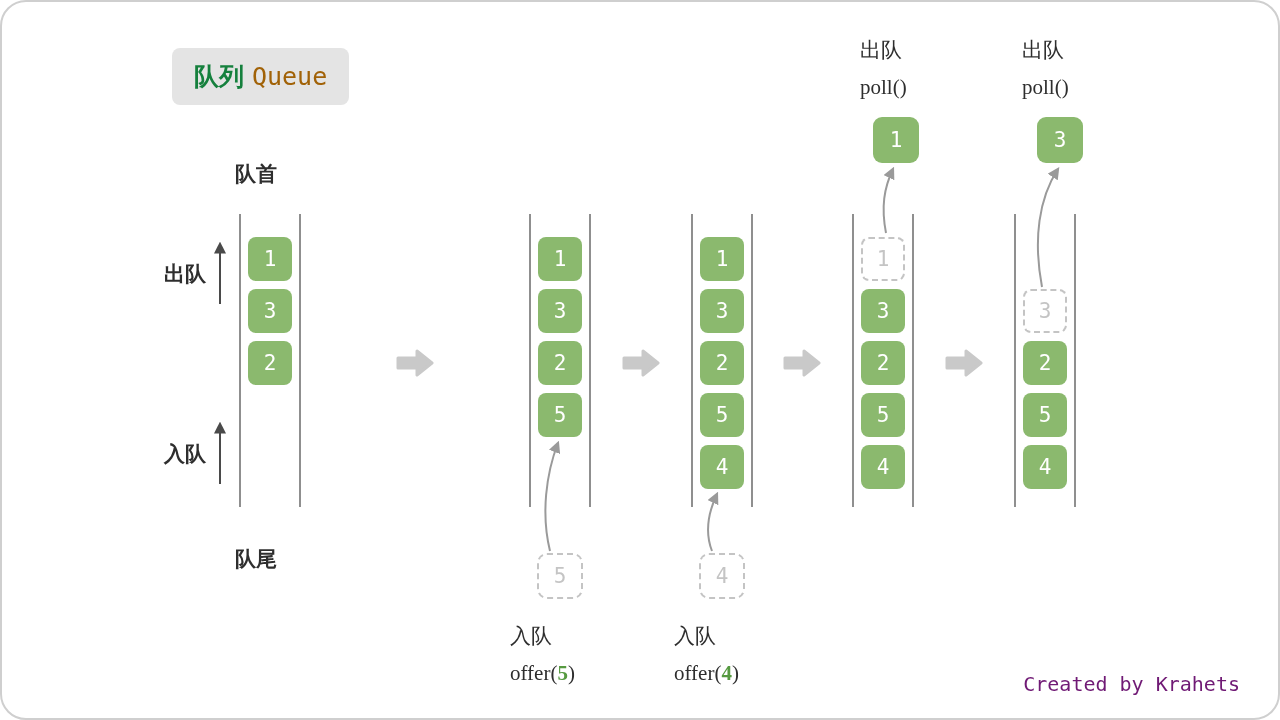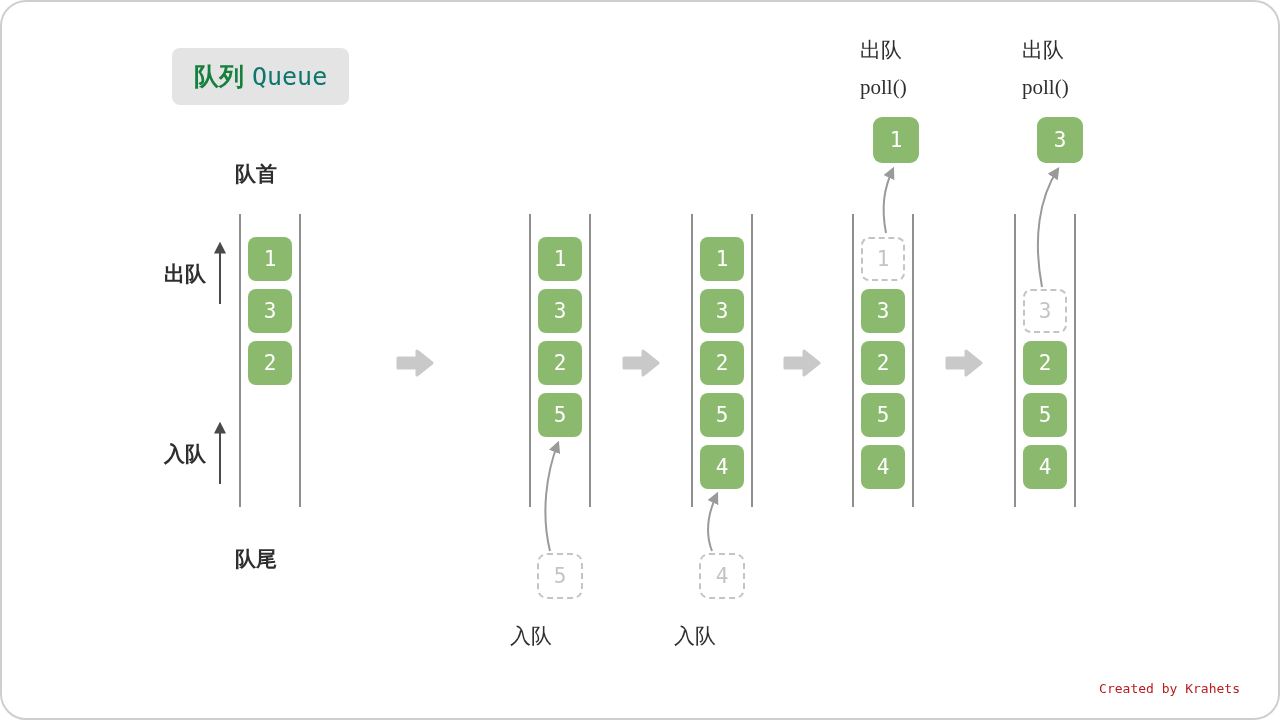--- a/index.html
+++ b/index.html
@@ -8,21 +8,21 @@
     background:#ffffff; border:2px solid #cfcfcf; border-radius:26px;
     overflow:hidden; font-family:"DejaVu Sans", sans-serif;
   }
   .overlay { position:absolute; left:0; top:0; pointer-events:none; z-index:6; }
 
   .badge {
     position:absolute; left:170px; top:46px; background:#e4e4e4;
     border-radius:8px; padding:12px 22px; font-size:25px; z-index:2; white-space:nowrap;
   }
   .badge .zh { font-weight:bold; color:#15803d; }
-  .badge .en { font-family:"DejaVu Sans Mono", monospace; color:#0f766e; }
+  .badge .en { font-family:"DejaVu Sans Mono", monospace; color:#a16207; }
 
   .lbl { position:absolute; font-size:21px; font-weight:bold; color:#2e2e2e; z-index:2; }
   .lbl-front   { left:233px; top:158px; }
   .lbl-rear    { left:233px; top:543px; }
   .lbl-dequeue { left:162px; top:258px; }
   .lbl-enqueue { left:162px; top:438px; }
 
   .queue-col {
     position:absolute; top:212px; width:62px; height:293px; box-sizing:border-box;
     border-left:2px solid #8f8f8f; border-right:2px solid #8f8f8f;
@@ -49,21 +49,21 @@
 
   .caption { position:absolute; top:616px; font-size:21px; color:#2e2e2e; line-height:37px; z-index:2; }
   .caption .code, .top-caption .code { font-family:Liberation Serif, serif; }
   .caption .arg { color:#569a40; font-weight:bold; }
   .top-caption { position:absolute; top:30px; font-size:21px; color:#2e2e2e; line-height:37px; z-index:2; }
 
   .block-arrow { position:absolute; top:345px; z-index:1; }
 
   .footer {
     position:absolute; right:38px; bottom:22px; font-family:"DejaVu Sans Mono", monospace;
-    font-size:13px; color:#b91c1c;
+    font-size:20px; color:#701a75;
   }
 </style>
 </head>
 <body>
 
 <div class="canvas">
 
   <div class="badge">
     <span class="zh">队列</span>
     <span class="en">Queue</span>
@@ -122,23 +122,25 @@
     </svg>
 
   <div class="dashed-box" style="left:535px">5</div>
   <div class="dashed-box" style="left:697px">4</div>
 
   <div class="result-box" style="left:871px">1</div>
   <div class="result-box" style="left:1035px">3</div>
 
   <div class="caption" style="left:508px">
     <div>入队</div>
+    <div class="code"><span>offer(</span><span class="arg">5</span><span>)</span></div>
   </div>
   <div class="caption" style="left:672px">
     <div>入队</div>
+    <div class="code"><span>offer(</span><span class="arg">4</span><span>)</span></div>
   </div>
 
   <div class="top-caption" style="left:858px">
     <div>出队</div>
     <div class="code">poll()</div>
   </div>
   <div class="top-caption" style="left:1020px">
     <div>出队</div>
     <div class="code">poll()</div>
   </div>

